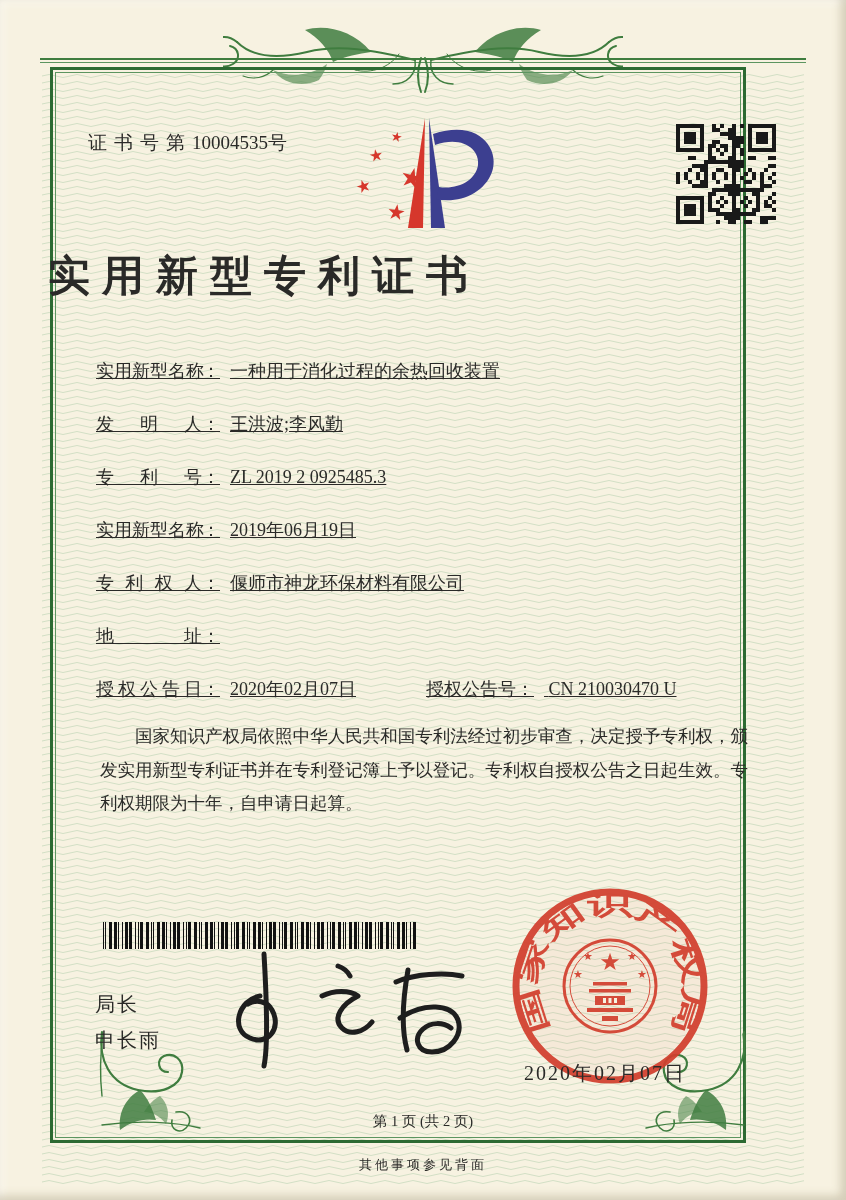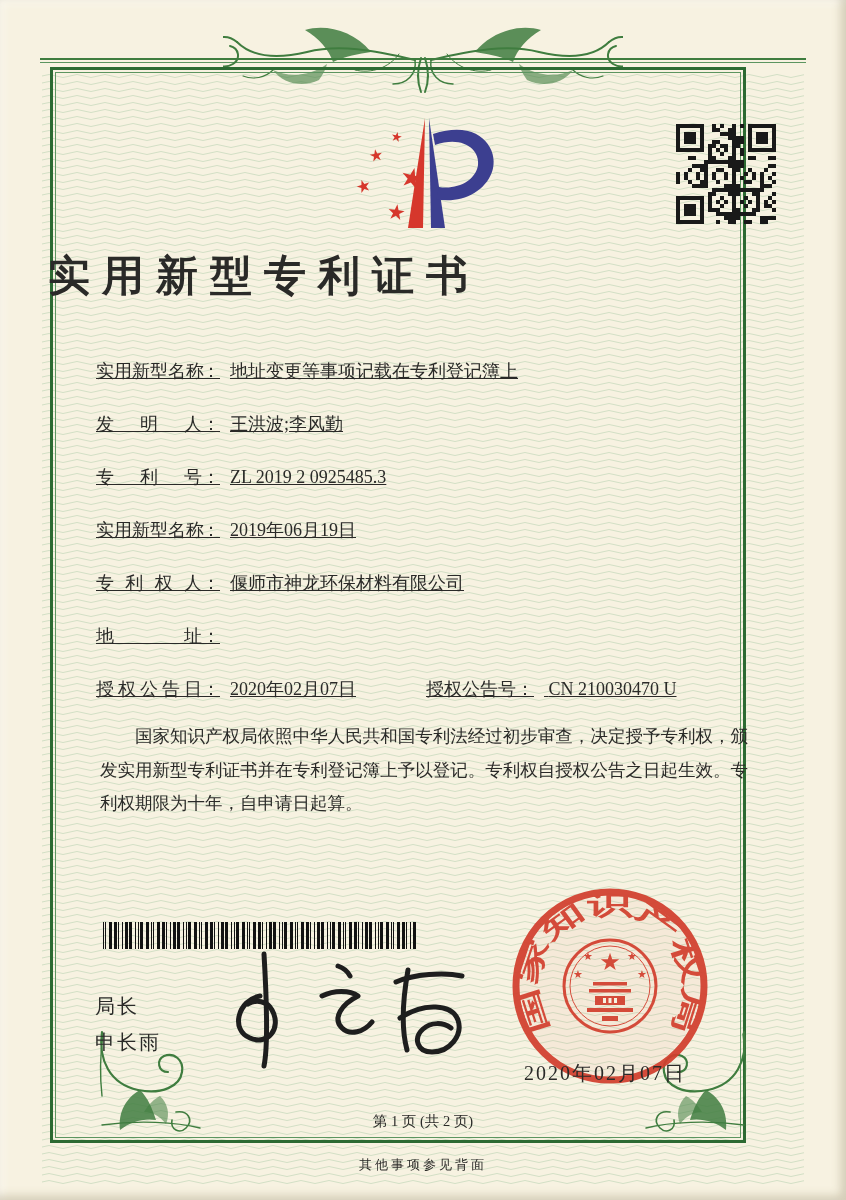--- a/index.html
+++ b/index.html
@@ -30,21 +30,21 @@
          letter-spacing:12px; text-indent:12px; z-index:3;padding-left:36px;}
   .fields{left:96px; top:360px; width:660px; font-size:18px; z-index:3;text-decoration:underline;}
   .field-row{display:flex; align-items:baseline; height:53px; line-height:22px;}
   .field-left{display:flex; align-items:baseline; width:330px;}
   .flabel{display:inline-block; width:106px; text-align:justify; text-align-last:justify; white-space:nowrap;}
   .fcolon{margin-right:10px;}
   .fvalue{white-space:nowrap;}
   .body-text{left:88px; top:708px; width:672px; font-size:17.5px; line-height:33.5px; text-align:justify; z-index:3;}
   .body-text p{margin:12px; text-indent:2em;}
   .barcode{left:103px; top:922px; z-index:3;}
-  .sig-block{left:95px; top:988px; font-size:20px; line-height:36px; z-index:3; letter-spacing:2px;}
+  .sig-block{left:95px; top:988px; font-size:20px; line-height:36px; z-index:3; letter-spacing:2px;font-family:Liberation Mono, monospace;}
   .signature{left:212px; top:938px; z-index:4;}
   .seal{left:508px; top:884px; z-index:4; opacity:.93;}
   .seal-date{left:524px; top:1060px; font-size:20px; letter-spacing:2px; z-index:5;}
   .page-info{left:0; top:1112px; width:100%; text-align:center; font-size:14.5px; z-index:3;}
   .back-note{left:0; top:1156px; width:100%; text-align:center; font-size:13px; letter-spacing:3px; z-index:3;}
   .corner{z-index:2;}
   .topflourish{left:223px; top:14px; z-index:1;}
   .orn-stroke{fill:none; stroke:var(--accent-green); stroke-linecap:round;}
   .orn-fill{fill:var(--accent-green); opacity:.85;}
   .seal-fill{fill:var(--seal-red);}
@@ -249,20 +249,23 @@
       <path class="orn-stroke" stroke-width="1.6" d="M30,86 c-12,-2 -18,8 -10,16 c6,6 16,2 14,-8"></path>
       <path class="orn-stroke" stroke-width="1.4" d="M6,102 c24,-6 62,-8 98,-3"></path>
       <path class="orn-stroke" stroke-width="1.4" d="M103,8 c3,22 3,44 1,62"></path>
       <path class="orn-fill" style="opacity:.55" d="M46,70 C38,78 36,88 40,98 C46,90 54,86 62,86 C57,78 52,73 46,70 Z"></path>
     </g>
   </svg>
   <svg class="abs corner" style="left:94px; top:1026px;" width="112" height="112" viewBox="0 0 112 112">
     <use href="#corner-art" transform="translate(112,0) scale(-1,1)"></use>
   </svg>
 
+  <div class="abs cert-no">
+    <span class="sp">证书号第</span><span>10004535</span><span>号</span>
+  </div>
 
   <svg class="abs logo" width="152" height="126" viewBox="0 0 152 126">
     <g fill="var(--logo-red)" font-family="'DejaVu Sans',sans-serif">
       <text x="40" y="30" font-size="13" transform="rotate(12 40 30)">★</text>
       <text x="20" y="52" font-size="16" transform="rotate(-10 20 52)">★</text>
       <text x="48" y="74" font-size="27" transform="rotate(14 48 74)">★</text>
       <text x="8" y="84" font-size="17" transform="rotate(-18 8 84)">★</text>
       <text x="36" y="108" font-size="21" transform="rotate(8 36 108)">★</text>
     </g>
     <polygon fill="var(--logo-red)" points="75,8 58,118 73,118"></polygon>
@@ -565,21 +568,21 @@
       <rect class="qr-dark" x="84" y="96" width="4" height="4"></rect>
       <rect class="qr-dark" x="88" y="96" width="4" height="4"></rect>
     </svg>
 
   <div class="abs title">实用新型专利证书</div>
 
   <div class="abs fields">
     <div class="field-row">
       <span class="flabel">实用新型名称</span>
         <span class="fcolon">：</span>
-      <span class="fvalue">地址变更等事项记载在专利登记簿上</span>
+      <span class="fvalue">一种用于消化过程的余热回收装置</span>
     </div>
     <div class="field-row">
       <span class="flabel">发明人</span>
         <span class="fcolon">：</span>
       <span class="fvalue">王洪波;李风勤</span>
     </div>
     <div class="field-row">
       <span class="flabel">专利号</span>
         <span class="fcolon">：</span>
       <span class="fvalue">ZL 2019 2 0925485.3</span>

